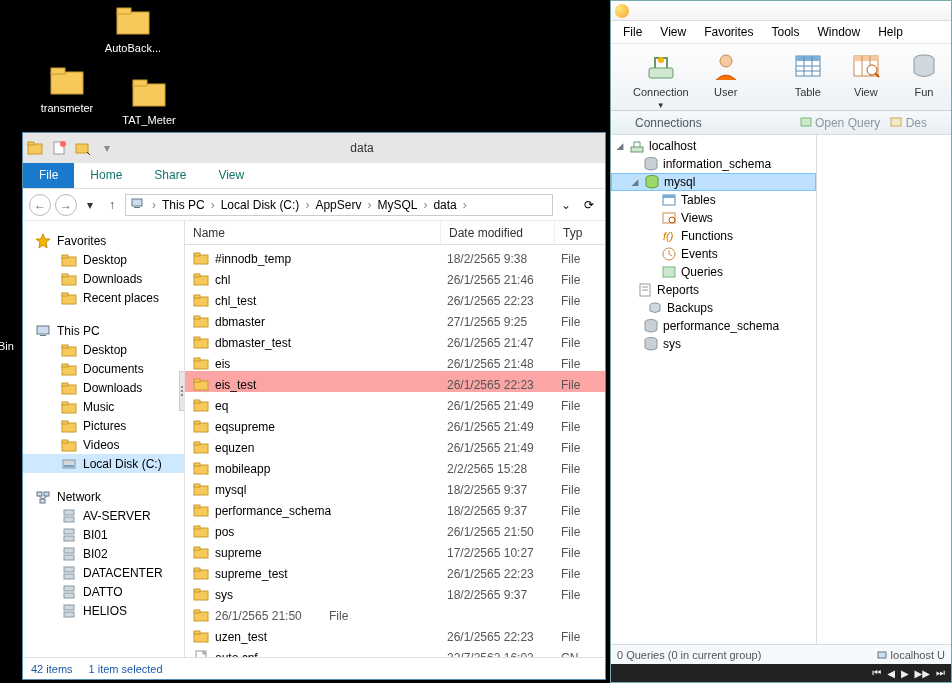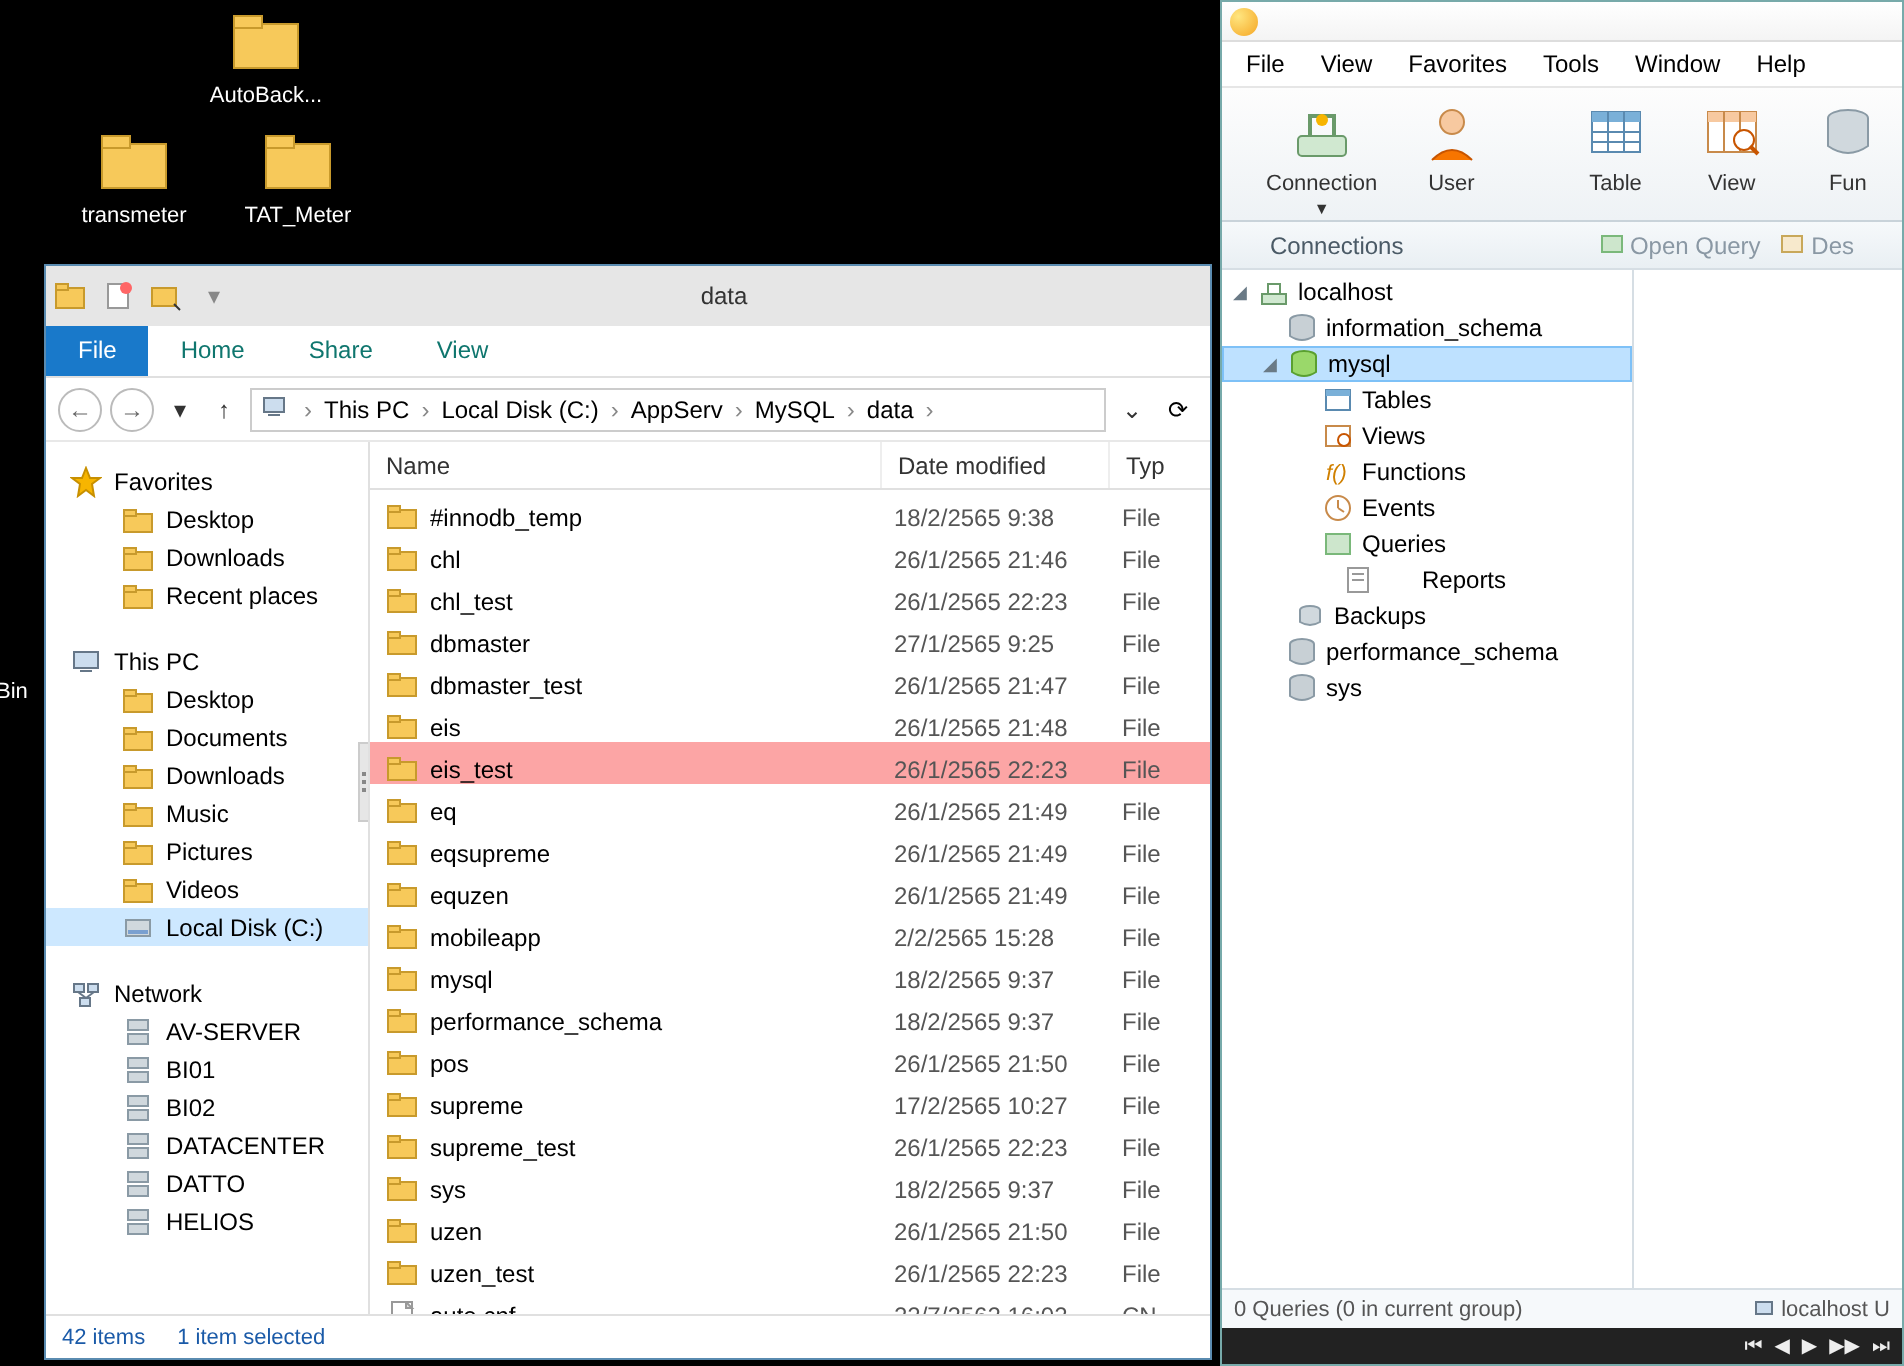--- a/index.html
+++ b/index.html
@@ -90,21 +90,21 @@
         </svg></div>
       <div class="lbl">AutoBack...</div>
     </div>
     <div class="desktop-icon" style="left: 30px; top: 60px;">
       <div class="ic"><svg width="40" height="40">
           <rect x="4" y="12" width="32" height="22" fill="#f7c95a" stroke="#c89a2c"></rect>
           <rect x="4" y="8" width="14" height="6" fill="#f7c95a" stroke="#c89a2c"></rect>
         </svg></div>
       <div class="lbl">transmeter</div>
     </div>
-    <div class="desktop-icon" style="left: 112px; top: 60px;">
+    <div class="desktop-icon" style="left: 112px; top: 72px;">
       <div class="ic"><svg width="40" height="40">
           <rect x="4" y="12" width="32" height="22" fill="#f7c95a" stroke="#c89a2c"></rect>
           <rect x="4" y="8" width="14" height="6" fill="#f7c95a" stroke="#c89a2c"></rect>
         </svg></div>
       <div class="lbl">TAT_Meter</div>
     </div>
   </div>
 <div class="bin-label">Bin</div>
 
 <div class="explorer">
@@ -469,21 +469,20 @@
               </svg></span>
             <span class="name">sys</span>
             <span class="date">18/2/2565 9:37</span>
             <span class="type">File</span>
           </div>
           <div class="row">
             <span class="fic"><svg width="16" height="16">
                 <rect x="1" y="5" width="14" height="9" fill="#f7c95a" stroke="#c89a2c"></rect>
                 <rect x="1" y="3" width="6" height="3" fill="#f7c95a" stroke="#c89a2c"></rect>
               </svg></span>
-            <span class="name">uzen</span>
             <span class="date">26/1/2565 21:50</span>
             <span class="type">File</span>
           </div>
           <div class="row">
             <span class="fic"><svg width="16" height="16">
                 <rect x="1" y="5" width="14" height="9" fill="#f7c95a" stroke="#c89a2c"></rect>
                 <rect x="1" y="3" width="6" height="3" fill="#f7c95a" stroke="#c89a2c"></rect>
               </svg></span>
             <span class="name">uzen_test</span>
             <span class="date">26/1/2565 22:23</span>
@@ -631,21 +630,21 @@
               <line x1="8" y1="8" x2="11" y2="10" stroke="#c88a4a"></line>
             </svg></span>
           <span>Events</span>
         </div>
         <div class="node" style="padding-left: 46px;">
           <span class="nic"><svg width="16" height="16">
               <rect x="2" y="3" width="12" height="10" fill="#cde6cc" stroke="#7ab87a"></rect>
             </svg></span>
           <span>Queries</span>
         </div>
-        <div class="node" style="padding-left: 56px; gap: 20px;">
+        <div class="node" style="padding-left: 22px;">
           <span class="nic"><svg width="16" height="16">
               <rect x="3" y="2" width="10" height="12" fill="#fff" stroke="#999"></rect>
               <line x1="5" y1="5" x2="11" y2="5" stroke="#999"></line>
               <line x1="5" y1="8" x2="11" y2="8" stroke="#999"></line>
             </svg></span>
           <span>Reports</span>
         </div>
         <div class="node" style="padding-left: 32px;">
           <span class="nic"><svg width="16" height="16">
               <ellipse cx="8" cy="5" rx="5" ry="2" fill="#d0d8dd" stroke="#8a9aa5"></ellipse>

